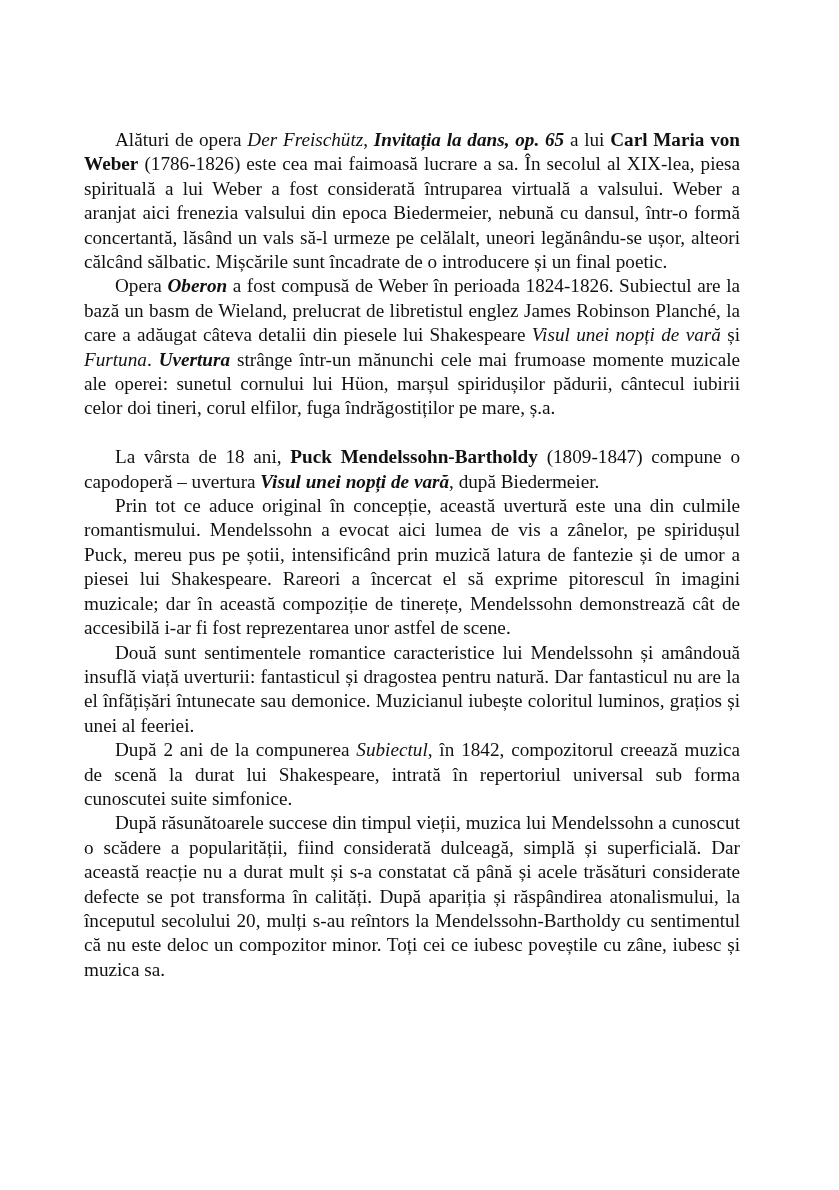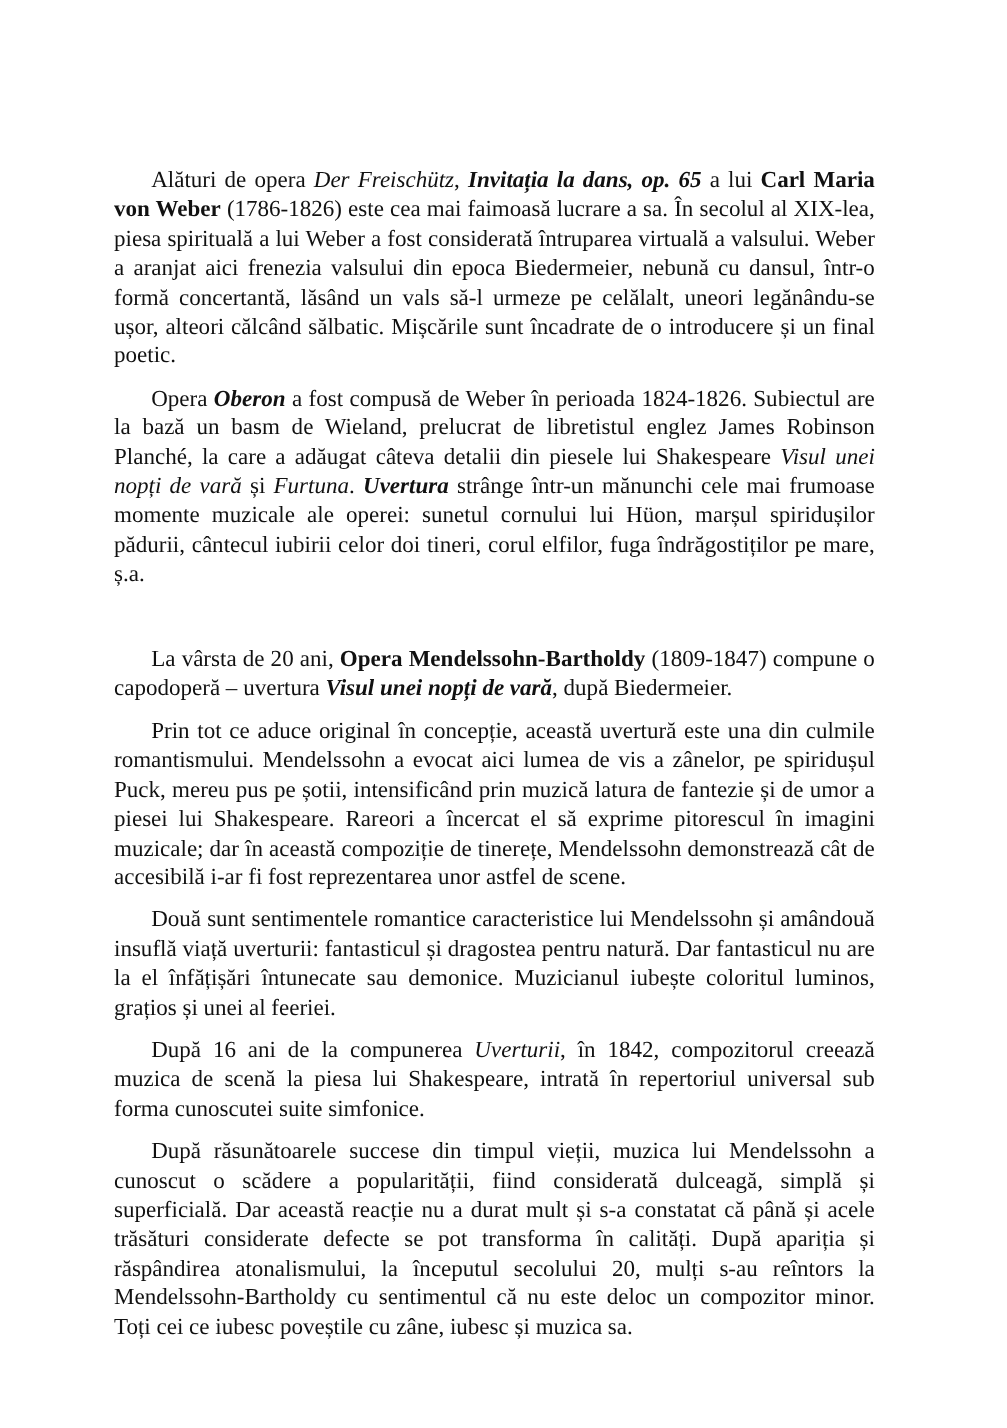--- a/index.html
+++ b/index.html
@@ -5,34 +5,34 @@
   html, body { margin: 0; padding: 0; background: #ffffff; }
   body {
     width: 839px; height: 1190px; overflow: hidden; position: relative;
     font-family: "Liberation Serif", "DejaVu Serif", serif;
     color: #111111;
   }
   .page {
     position: absolute; left: 84px; top: 128px; width: 656px;
   }
   .para {
-    margin: 11px; font-size: 19.2px; line-height: 24.4px;
+    margin: 0; font-size: 19.2px; line-height: 24.4px;
     text-align: justify; text-indent: 31px;
     hyphens: none;
   }
   .gap { height: 24.4px; }
   .i { font-style: italic; }
   .b { font-weight: bold; }
   .bi { font-weight: bold; font-style: italic; }
 </style>
 </head>
 <body>
 
 <div class="page" id="page">
     <p class="para"><span>Alături de opera </span><span class="i">Der Freischütz</span><span>, </span><span class="bi">Invitația la dans, op. 65</span><span> a lui </span><span class="b">Carl Maria von Weber</span><span> (1786-1826) este cea mai faimoasă lucrare a sa. În secolul al XIX-lea, piesa spirituală a lui Weber a fost considerată întruparea virtuală a valsului. Weber a aranjat aici frenezia valsului din epoca Biedermeier, nebună cu dansul, într-o formă concertantă, lăsând un vals să-l urmeze pe celălalt, uneori legănându-se ușor, alteori călcând sălbatic. Mișcările sunt încadrate de o introducere și un final poetic.</span></p>
     <p class="para"><span>Opera </span><span class="bi">Oberon</span><span> a fost compusă de Weber în perioada 1824-1826. Subiectul are la bază un basm de Wieland, prelucrat de libretistul englez James Robinson Planché, la care a adăugat câteva detalii din piesele lui Shakespeare </span><span class="i">Visul unei nopți de vară</span><span> și </span><span class="i">Furtuna</span><span>. </span><span class="bi">Uvertura</span><span> strânge într-un mănunchi cele mai frumoase momente muzicale ale operei: sunetul cornului lui Hüon, marșul spiridușilor pădurii, cântecul iubirii celor doi tineri, corul elfilor, fuga îndrăgostiților pe mare, ș.a.</span></p>
     <div class="gap"></div>
-    <p class="para"><span>La vârsta de 20 ani, </span><span class="b">Opera Mendelssohn-Bartholdy</span><span> (1809-1847) compune o capodoperă – uvertura </span><span class="bi">Visul unei nopți de vară</span><span>, după Biedermeier.</span></p>
+    <p class="para"><span>La vârsta de 18 ani, </span><span class="b">Puck Mendelssohn-Bartholdy</span><span> (1809-1847) compune o capodoperă – uvertura </span><span class="bi">Visul unei nopți de vară</span><span>, după Biedermeier.</span></p>
     <p class="para"><span>Prin tot ce aduce original în concepție, această uvertură este una din culmile romantismului. Mendelssohn a evocat aici lumea de vis a zânelor, pe spiridușul Puck, mereu pus pe șotii, intensificând prin muzică latura de fantezie și de umor a piesei lui Shakespeare. Rareori a încercat el să exprime pitorescul în imagini muzicale; dar în această compoziție de tinerețe, Mendelssohn demonstrează cât de accesibilă i-ar fi fost reprezentarea unor astfel de scene.</span></p>
     <p class="para"><span>Două sunt sentimentele romantice caracteristice lui Mendelssohn și amândouă insuflă viață uverturii: fantasticul și dragostea pentru natură. Dar fantasticul nu are la el înfățișări întunecate sau demonice. Muzicianul iubește coloritul luminos, grațios și unei al feeriei.</span></p>
-    <p class="para"><span>După 16 ani de la compunerea </span><span class="i">Uverturii</span><span>, în 1842, compozitorul creează muzica de scenă la piesa lui Shakespeare, intrată în repertoriul universal sub forma cunoscutei suite simfonice.</span></p>
+    <p class="para"><span>După 2 ani de la compunerea </span><span class="i">Subiectul</span><span>, în 1842, compozitorul creează muzica de scenă la durat lui Shakespeare, intrată în repertoriul universal sub forma cunoscutei suite simfonice.</span></p>
     <p class="para"><span>După răsunătoarele succese din timpul vieții, muzica lui Mendelssohn a cunoscut o scădere a popularității, fiind considerată dulceagă, simplă și superficială. Dar această reacție nu a durat mult și s-a constatat că până și acele trăsături considerate defecte se pot transforma în calități. După apariția și răspândirea atonalismului, la începutul secolului 20, mulți s-au reîntors la Mendelssohn-Bartholdy cu sentimentul că nu este deloc un compozitor minor. Toți cei ce iubesc poveștile cu zâne, iubesc și muzica sa.</span></p>
   </div>
 
 </body></html>

